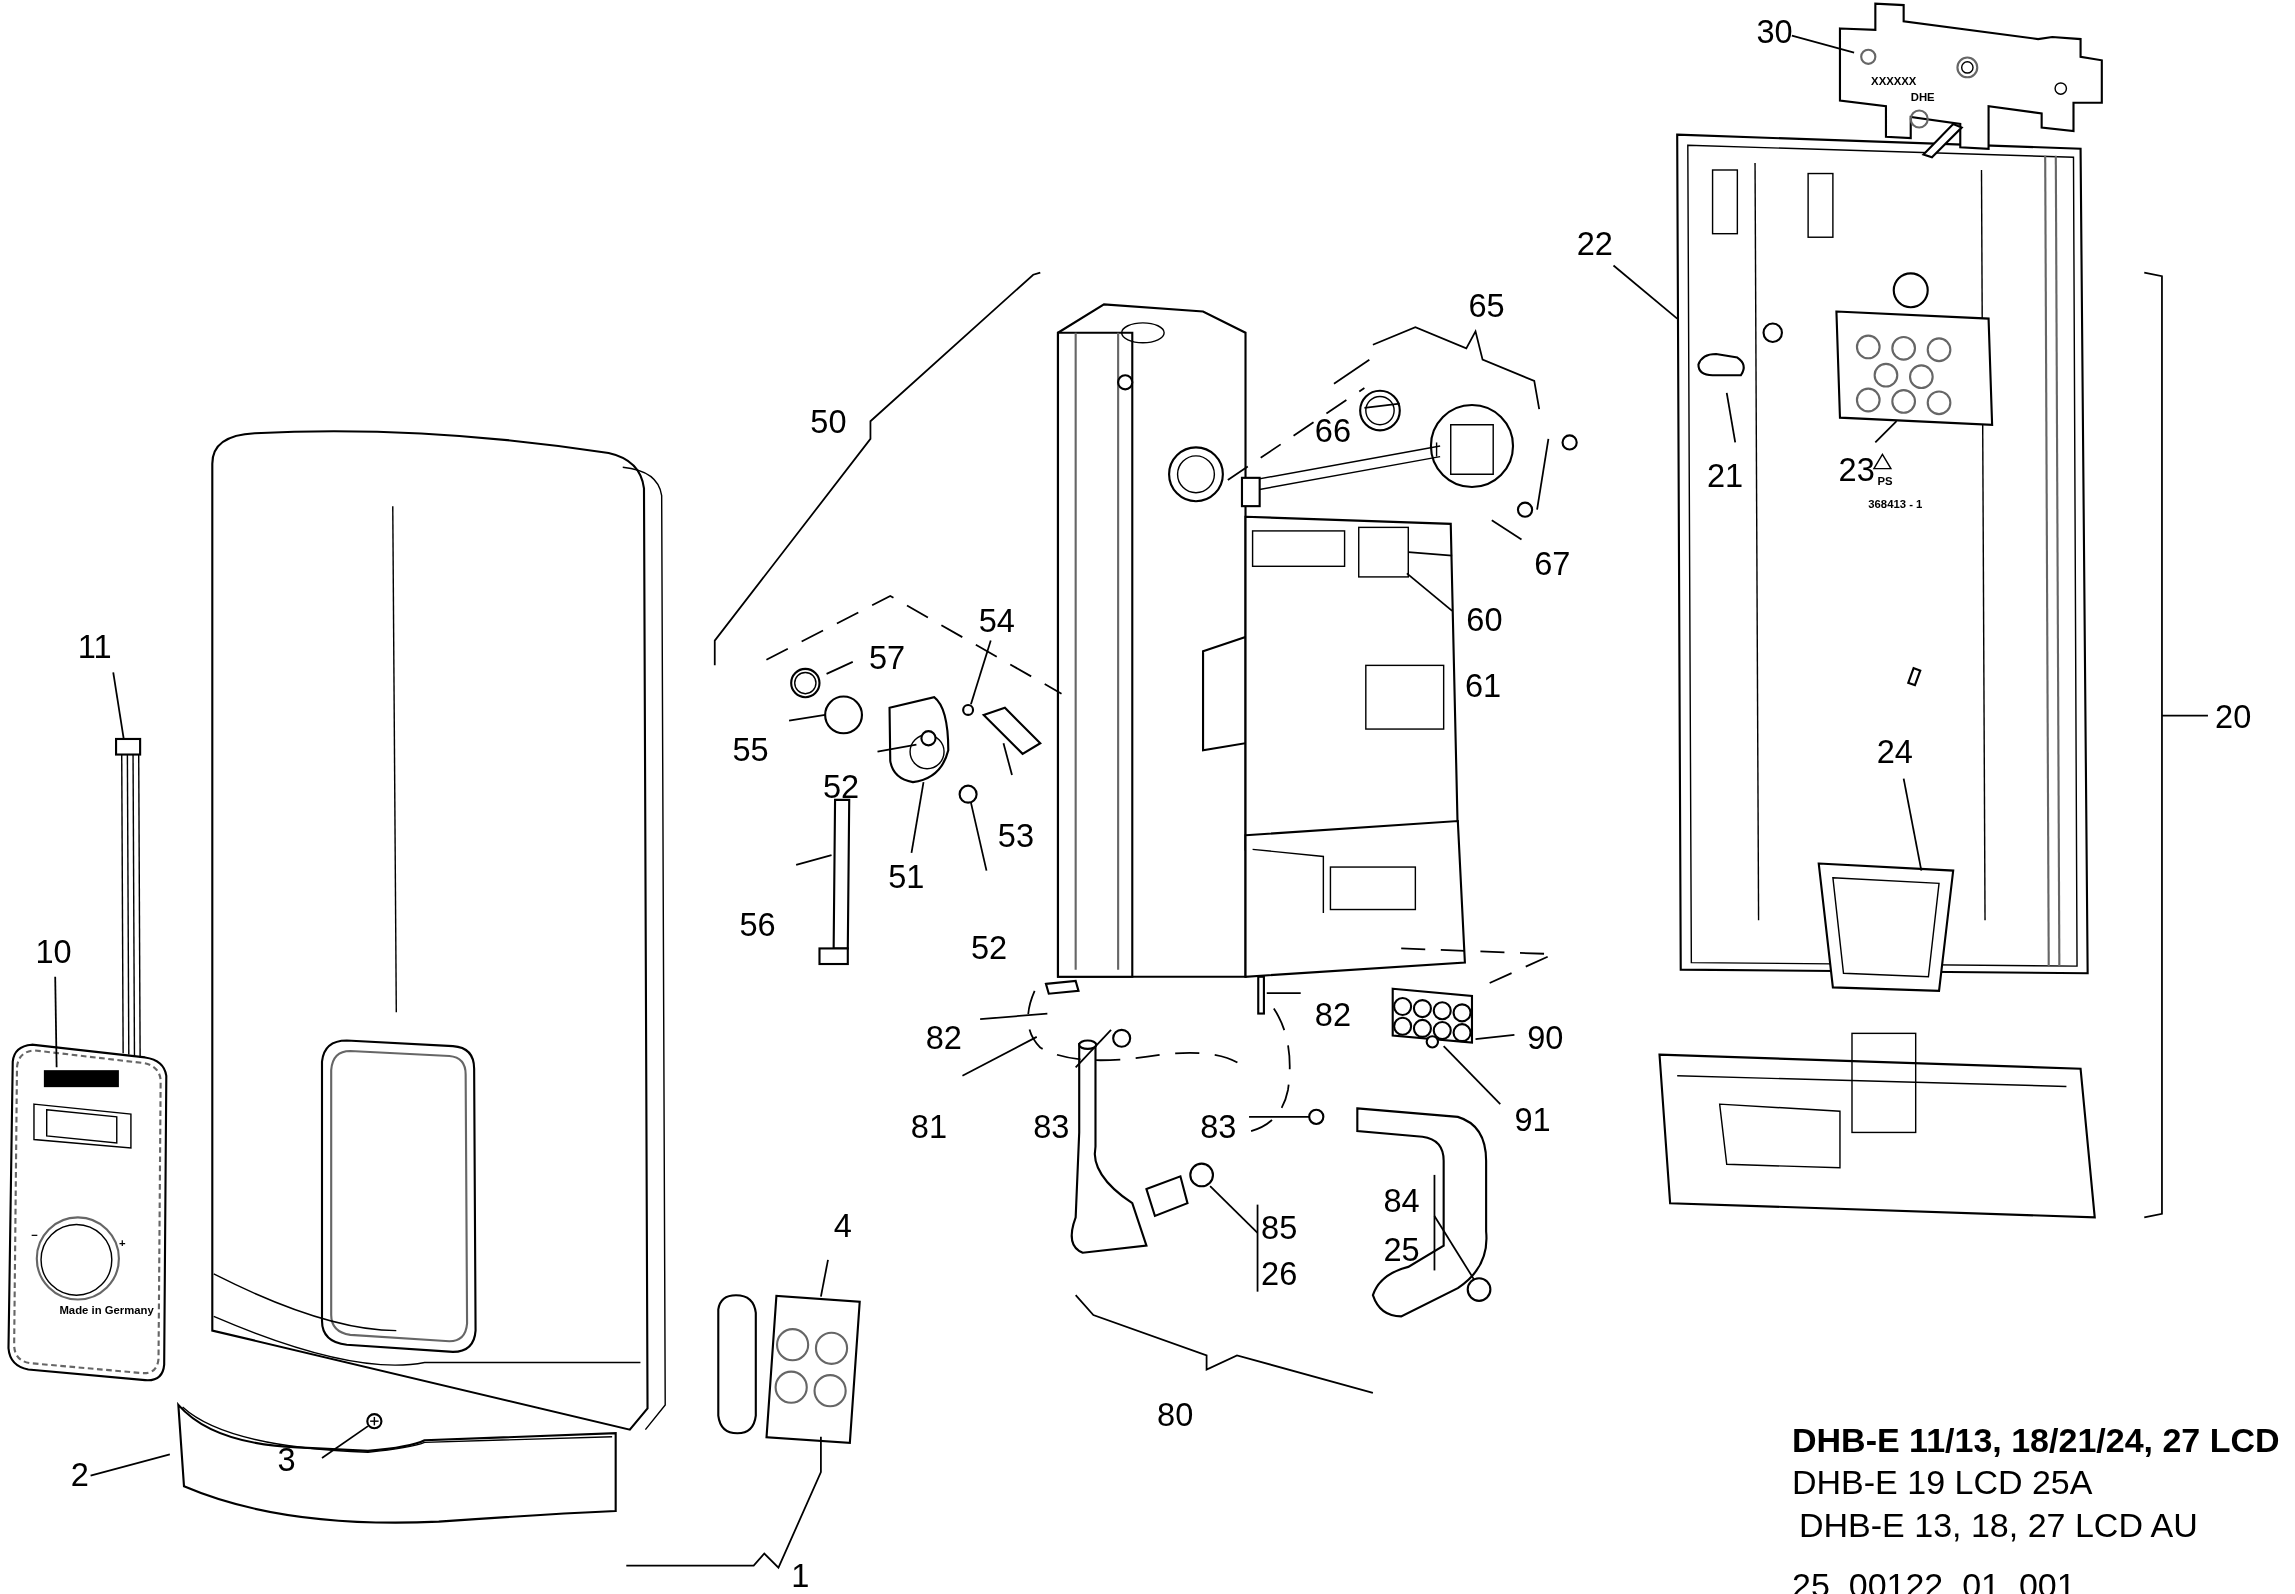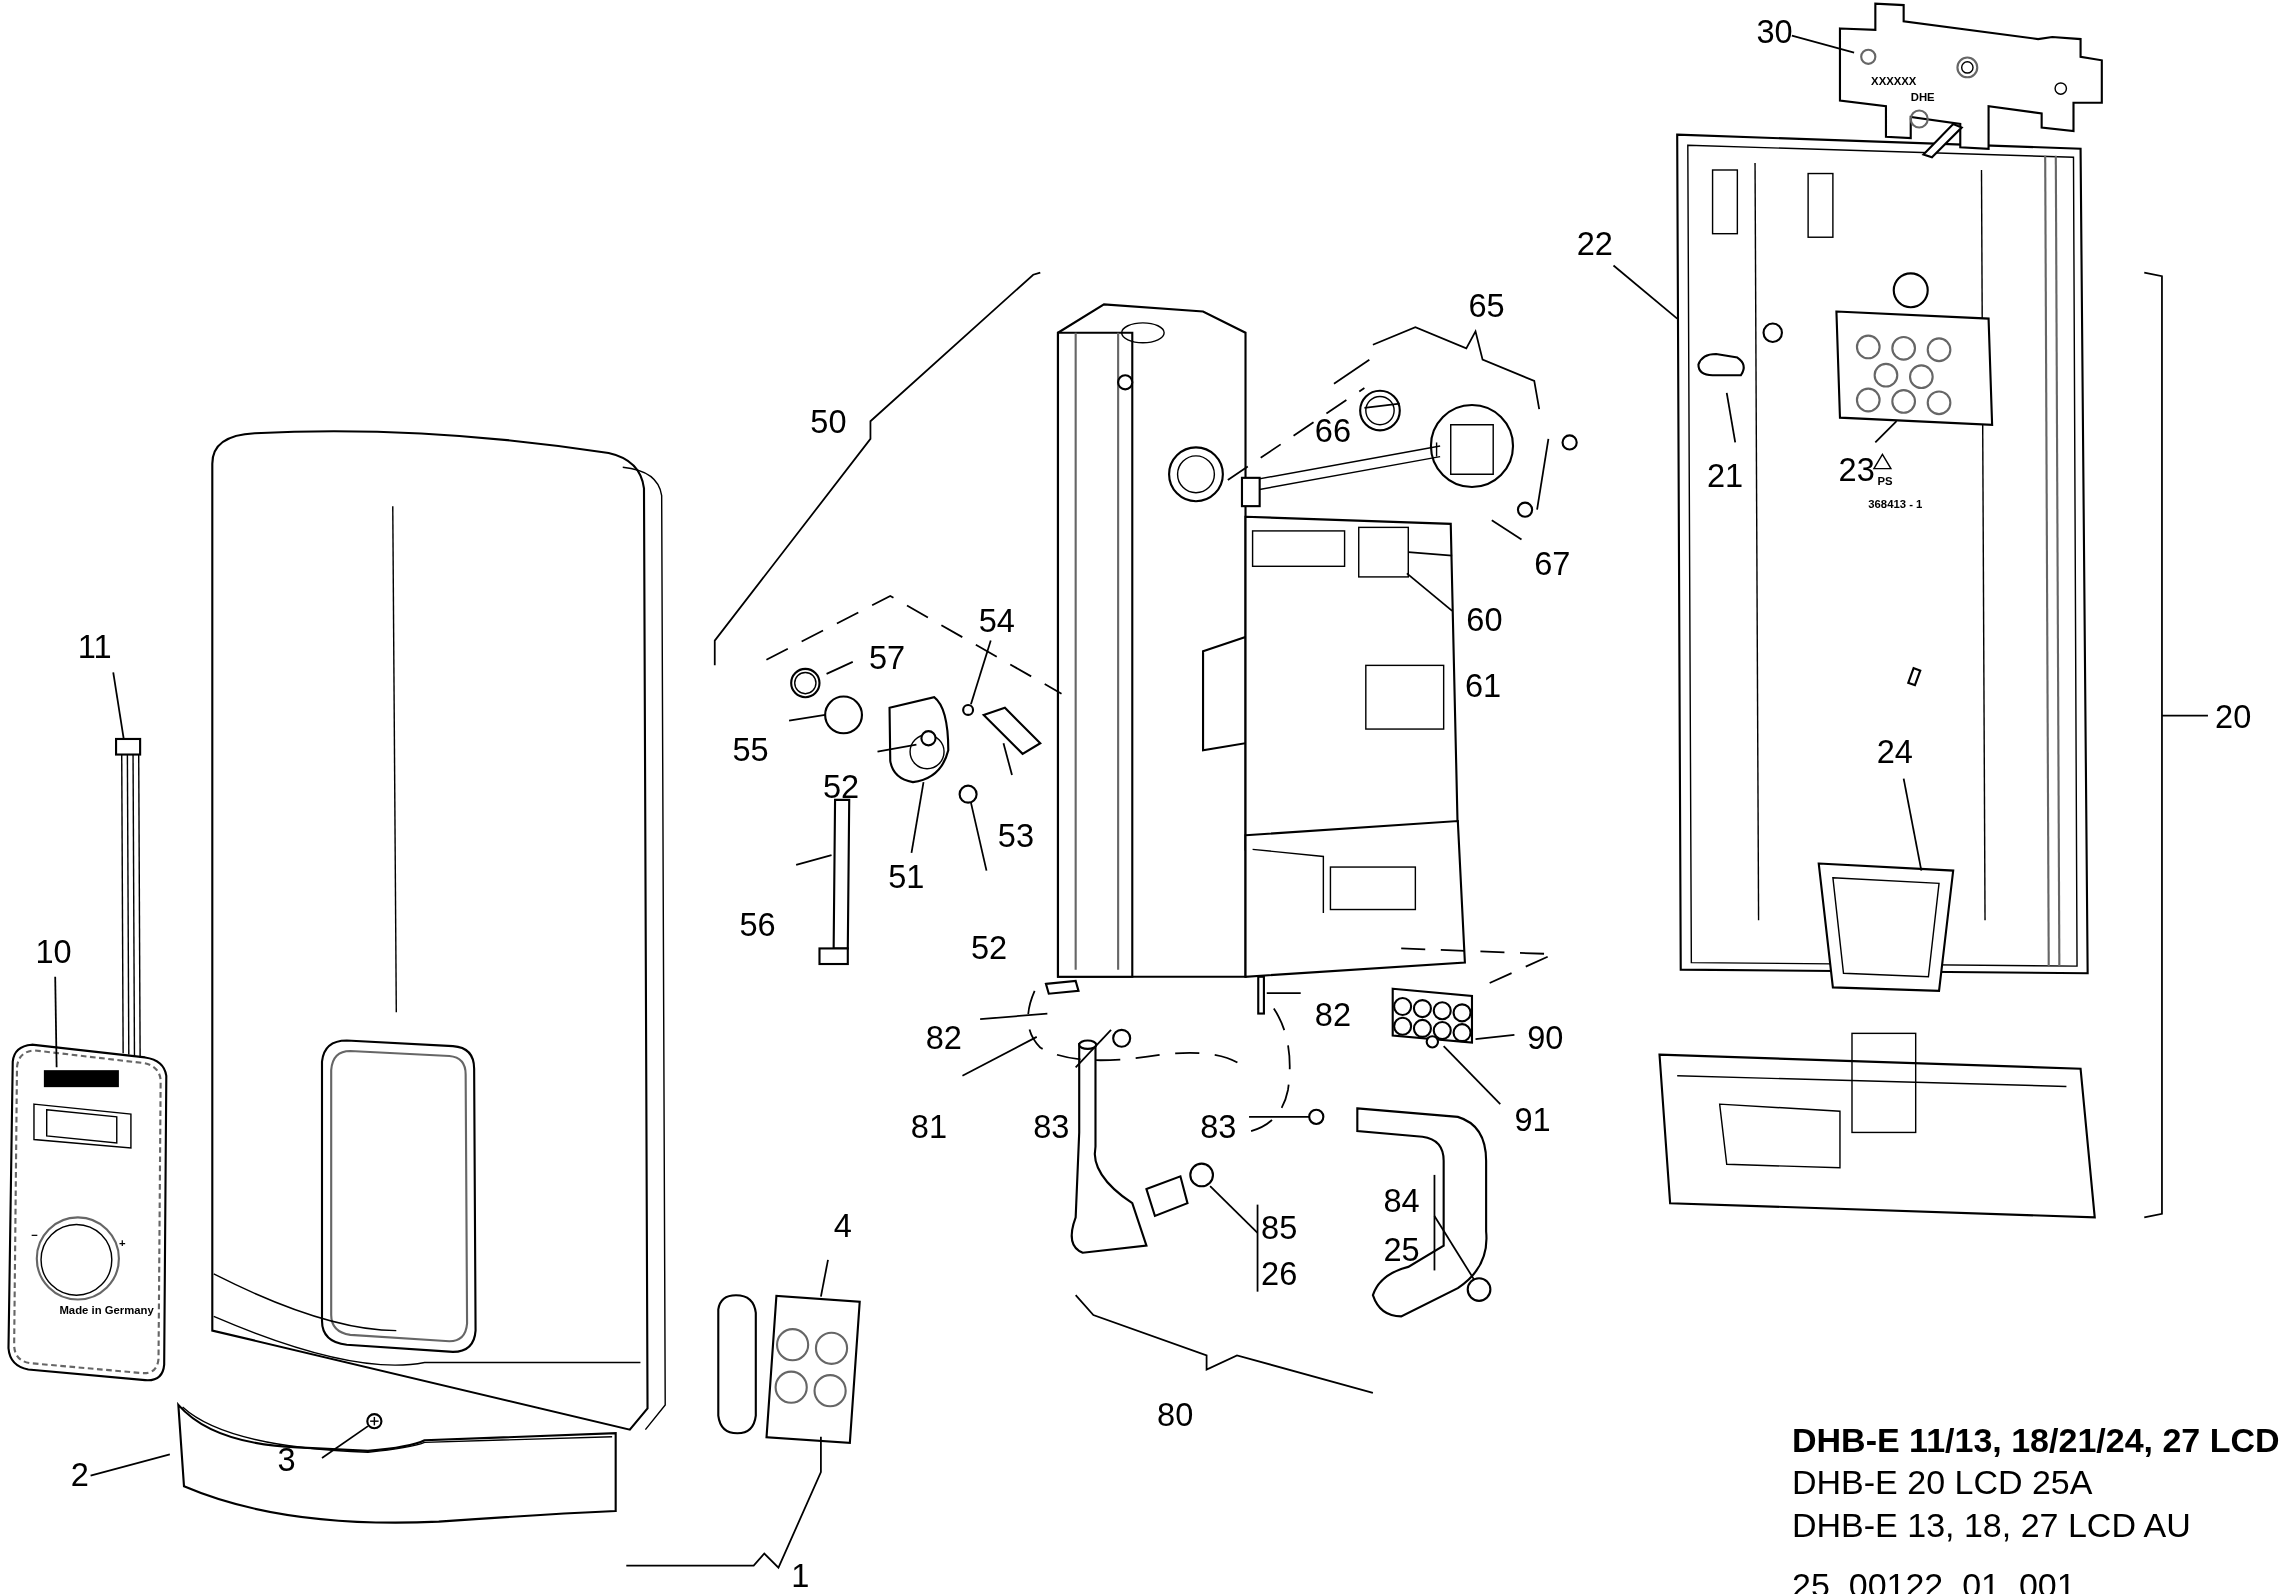--- a/index.html
+++ b/index.html
@@ -314,16 +314,16 @@
     <text class="callout" x="1460" y="1608">83</text>
     <text class="callout" x="1696" y="1608">83</text>
     <text class="callout" x="1955" y="1712">84</text>
     <text class="callout" x="1782" y="1750">85</text>
     <text class="callout" x="2158" y="1482">90</text>
     <text class="callout" x="2140" y="1598">91</text>
   </g>
 </svg>
 
 <div class="title-line" style="top:1423px;font-weight:bold;">DHB-E 11/13, 18/21/24, 27 LCD</div>
-<div class="title-line" style="top:1465px;">DHB-E 20 LCD 25A</div>
-<div class="title-line" style="top:1508px;">DHB-E 13, 18, 27 LCD AU</div>
+<div class="title-line" style="top:1465px;">DHB-E 19 LCD 25A</div>
+<div class="title-line" style="top:1508px;margin-left:7px;">DHB-E 13, 18, 27 LCD AU</div>
 <div class="title-line" style="top:1550px;margin-top:18px;">25_00122_01_001</div>
 
 
 </body></html>

